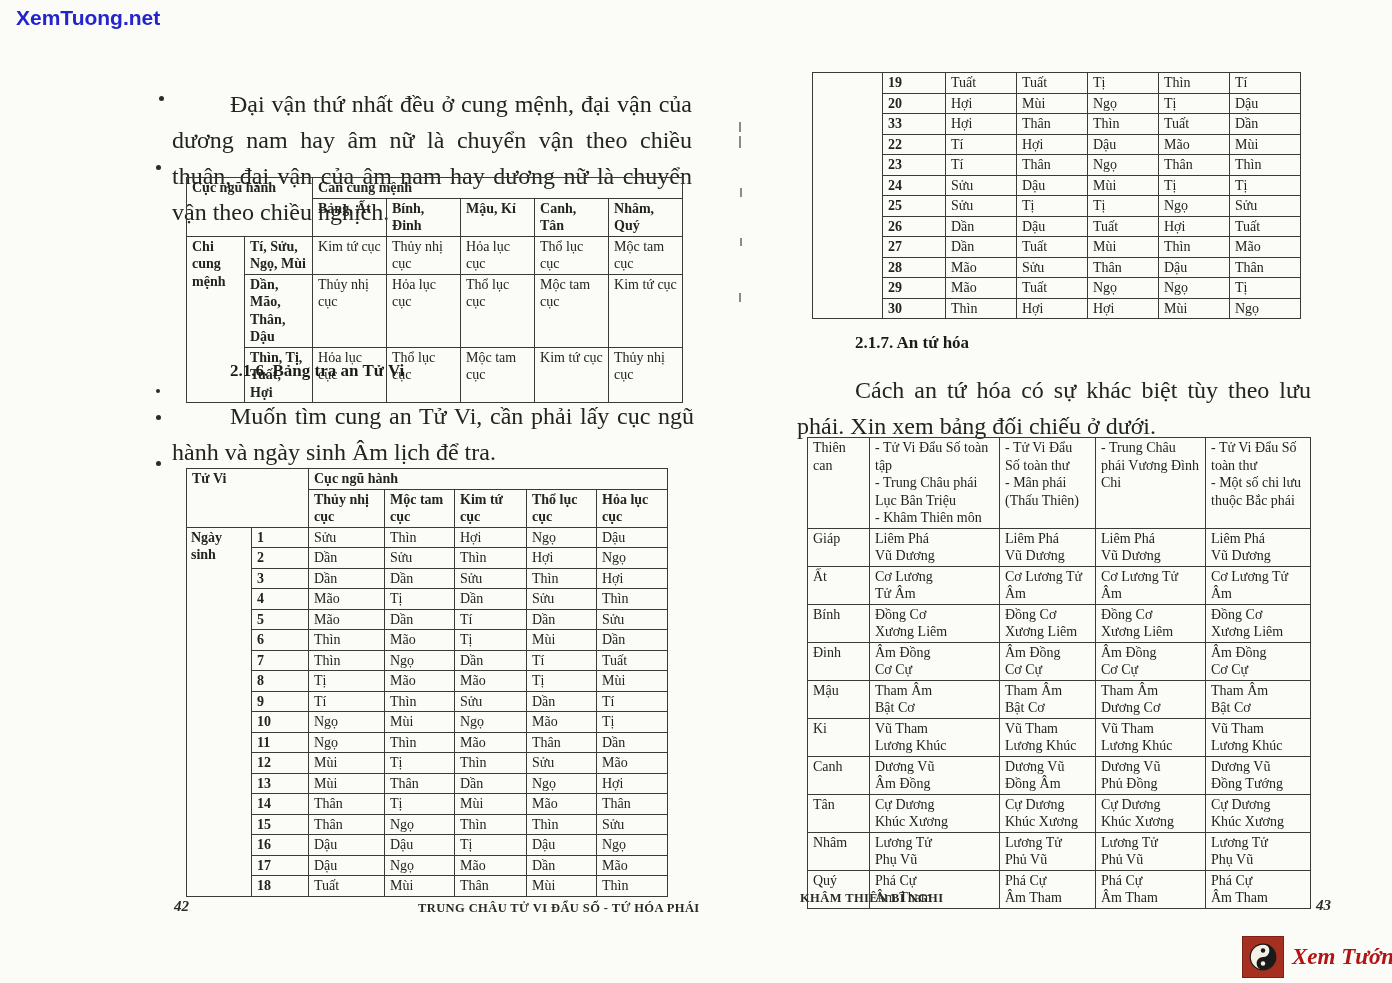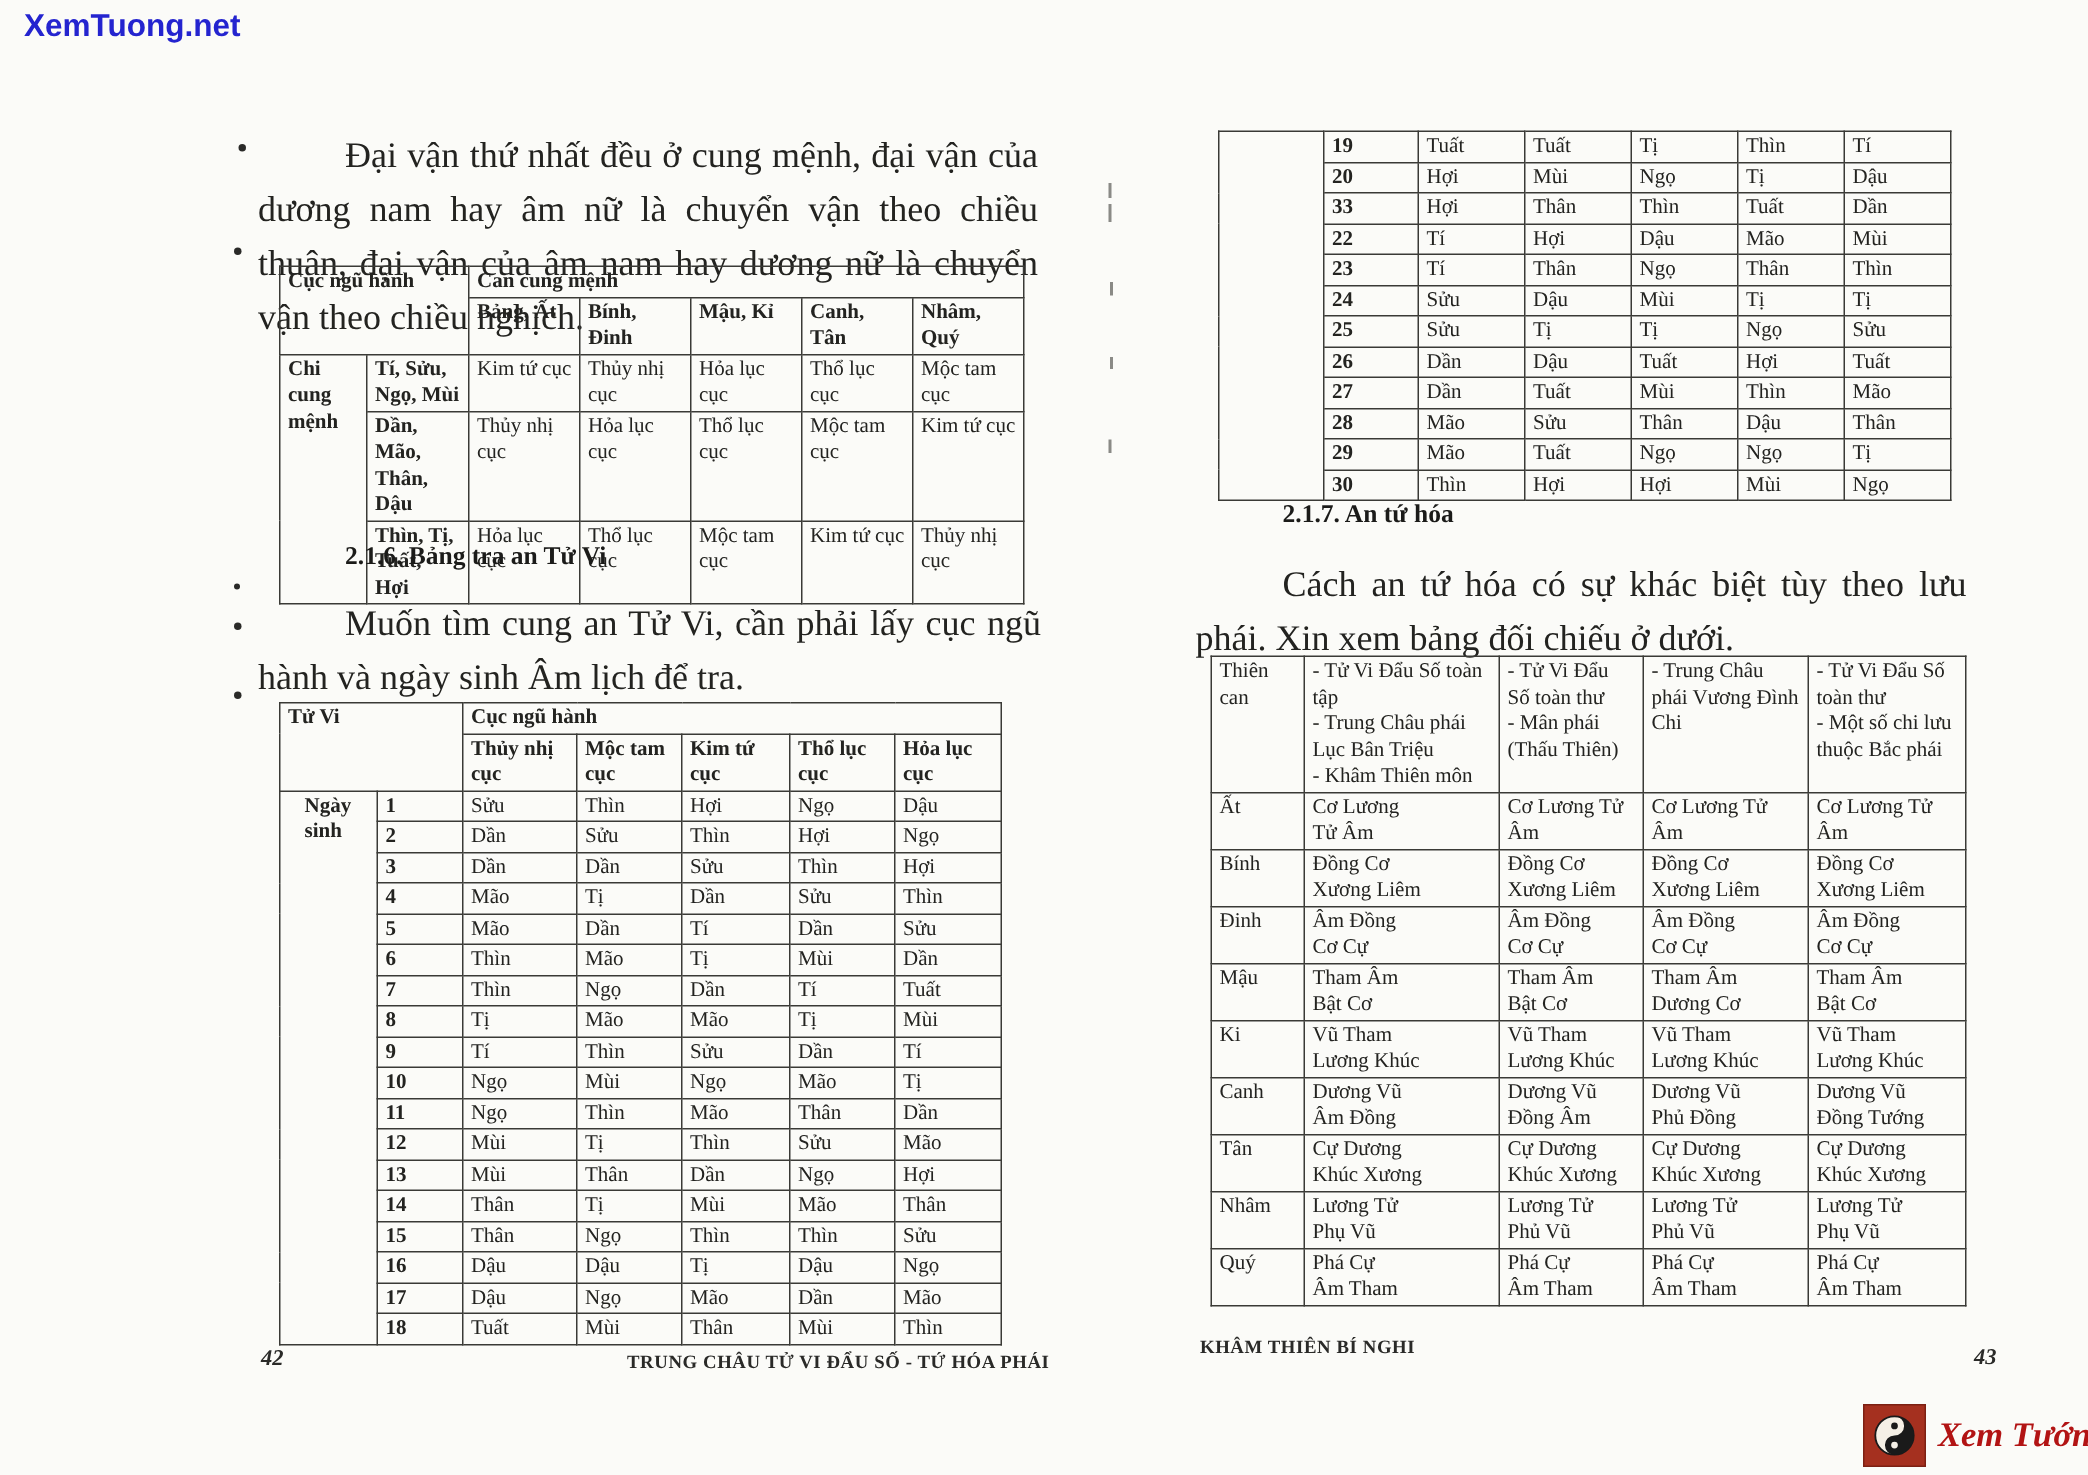--- a/index.html
+++ b/index.html
@@ -35,21 +35,21 @@
     padding:1px 5px;
     font-size:14px;line-height:1.25;
     vertical-align:top;white-space:pre-line;
     overflow:hidden;color:#232320;
   }
   .b{font-weight:bold;}
   td.side-label{vertical-align:middle;font-size:13.5px;padding:1px 2px;}
 
   .t1 td{line-height:1.2;}
   .t2 td{padding:0 6px;line-height:1.28;}
-  .t2 td.side-label{padding:1px 16px;}
+  .t2 td.side-label{padding:1px 4px;}
   .t3 td{padding:0 8px;line-height:1.3;}
   .t4 td{font-size:13.5px;line-height:1.24;padding:2px 6px;}
 
   
   .pagenum{position:absolute;font-size:15px;font-style:italic;font-weight:bold;color:#2a2a28;}
   .running-title{position:absolute;font-size:12.5px;font-weight:bold;letter-spacing:.4px;color:#2a2a28;}
 
   
   .logo{position:absolute;left:1242px;top:936px;display:flex;align-items:center;gap:8px;}
   .logo-square{width:40px;height:40px;background:#a5301f;border:1px solid #7c2013;
@@ -315,21 +315,21 @@
           <td>Thân</td>
           <td>Mùi</td>
           <td>Thìn</td>
         </tr>
       </tbody>
   </table>
 
   <div class="pagenum" style="left:174px;top:898px;">42</div>
   <div class="running-title" style="left:418px;top:901px;">TRUNG CHÂU TỬ VI ĐẨU SỐ - TỨ HÓA PHÁI</div>
 
-  <table class="t t3" style="left:812px;top:87px;width:488px;">
+  <table class="t t3" style="left:812px;top:72px;width:488px;">
     <colgroup>
       <col style="width:70px">
         <col style="width:63px">
         <col style="width:71px">
       <col style="width:71px">
         <col style="width:71px">
         <col style="width:71px">
         <col style="width:71px">
     </colgroup>
     <tbody>
@@ -453,20 +453,31 @@
 - Khâm Thiên môn</td>
       <td>- Tử Vi Đẩu Số toàn thư
 - Mân phái (Thấu Thiên)</td>
       <td>- Trung Châu phái Vương Đình Chi</td>
       <td>- Tử Vi Đẩu Số toàn thư
 - Một số chi lưu thuộc Bắc phái</td>
     </tr>
     </tbody>
       <tbody>
         <tr>
+          <td>Giáp</td>
+          <td>Liêm Phá
+Vũ Dương</td>
+          <td>Liêm Phá
+Vũ Dương</td>
+          <td>Liêm Phá
+Vũ Dương</td>
+          <td>Liêm Phá
+Vũ Dương</td>
+        </tr>
+        <tr>
           <td>Ất</td>
           <td>Cơ Lương
 Tử Âm</td>
           <td>Cơ Lương Tử Âm</td>
           <td>Cơ Lương Tử Âm</td>
           <td>Cơ Lương Tử Âm</td>
         </tr>
         <tr>
           <td>Bính</td>
           <td>Đồng Cơ

